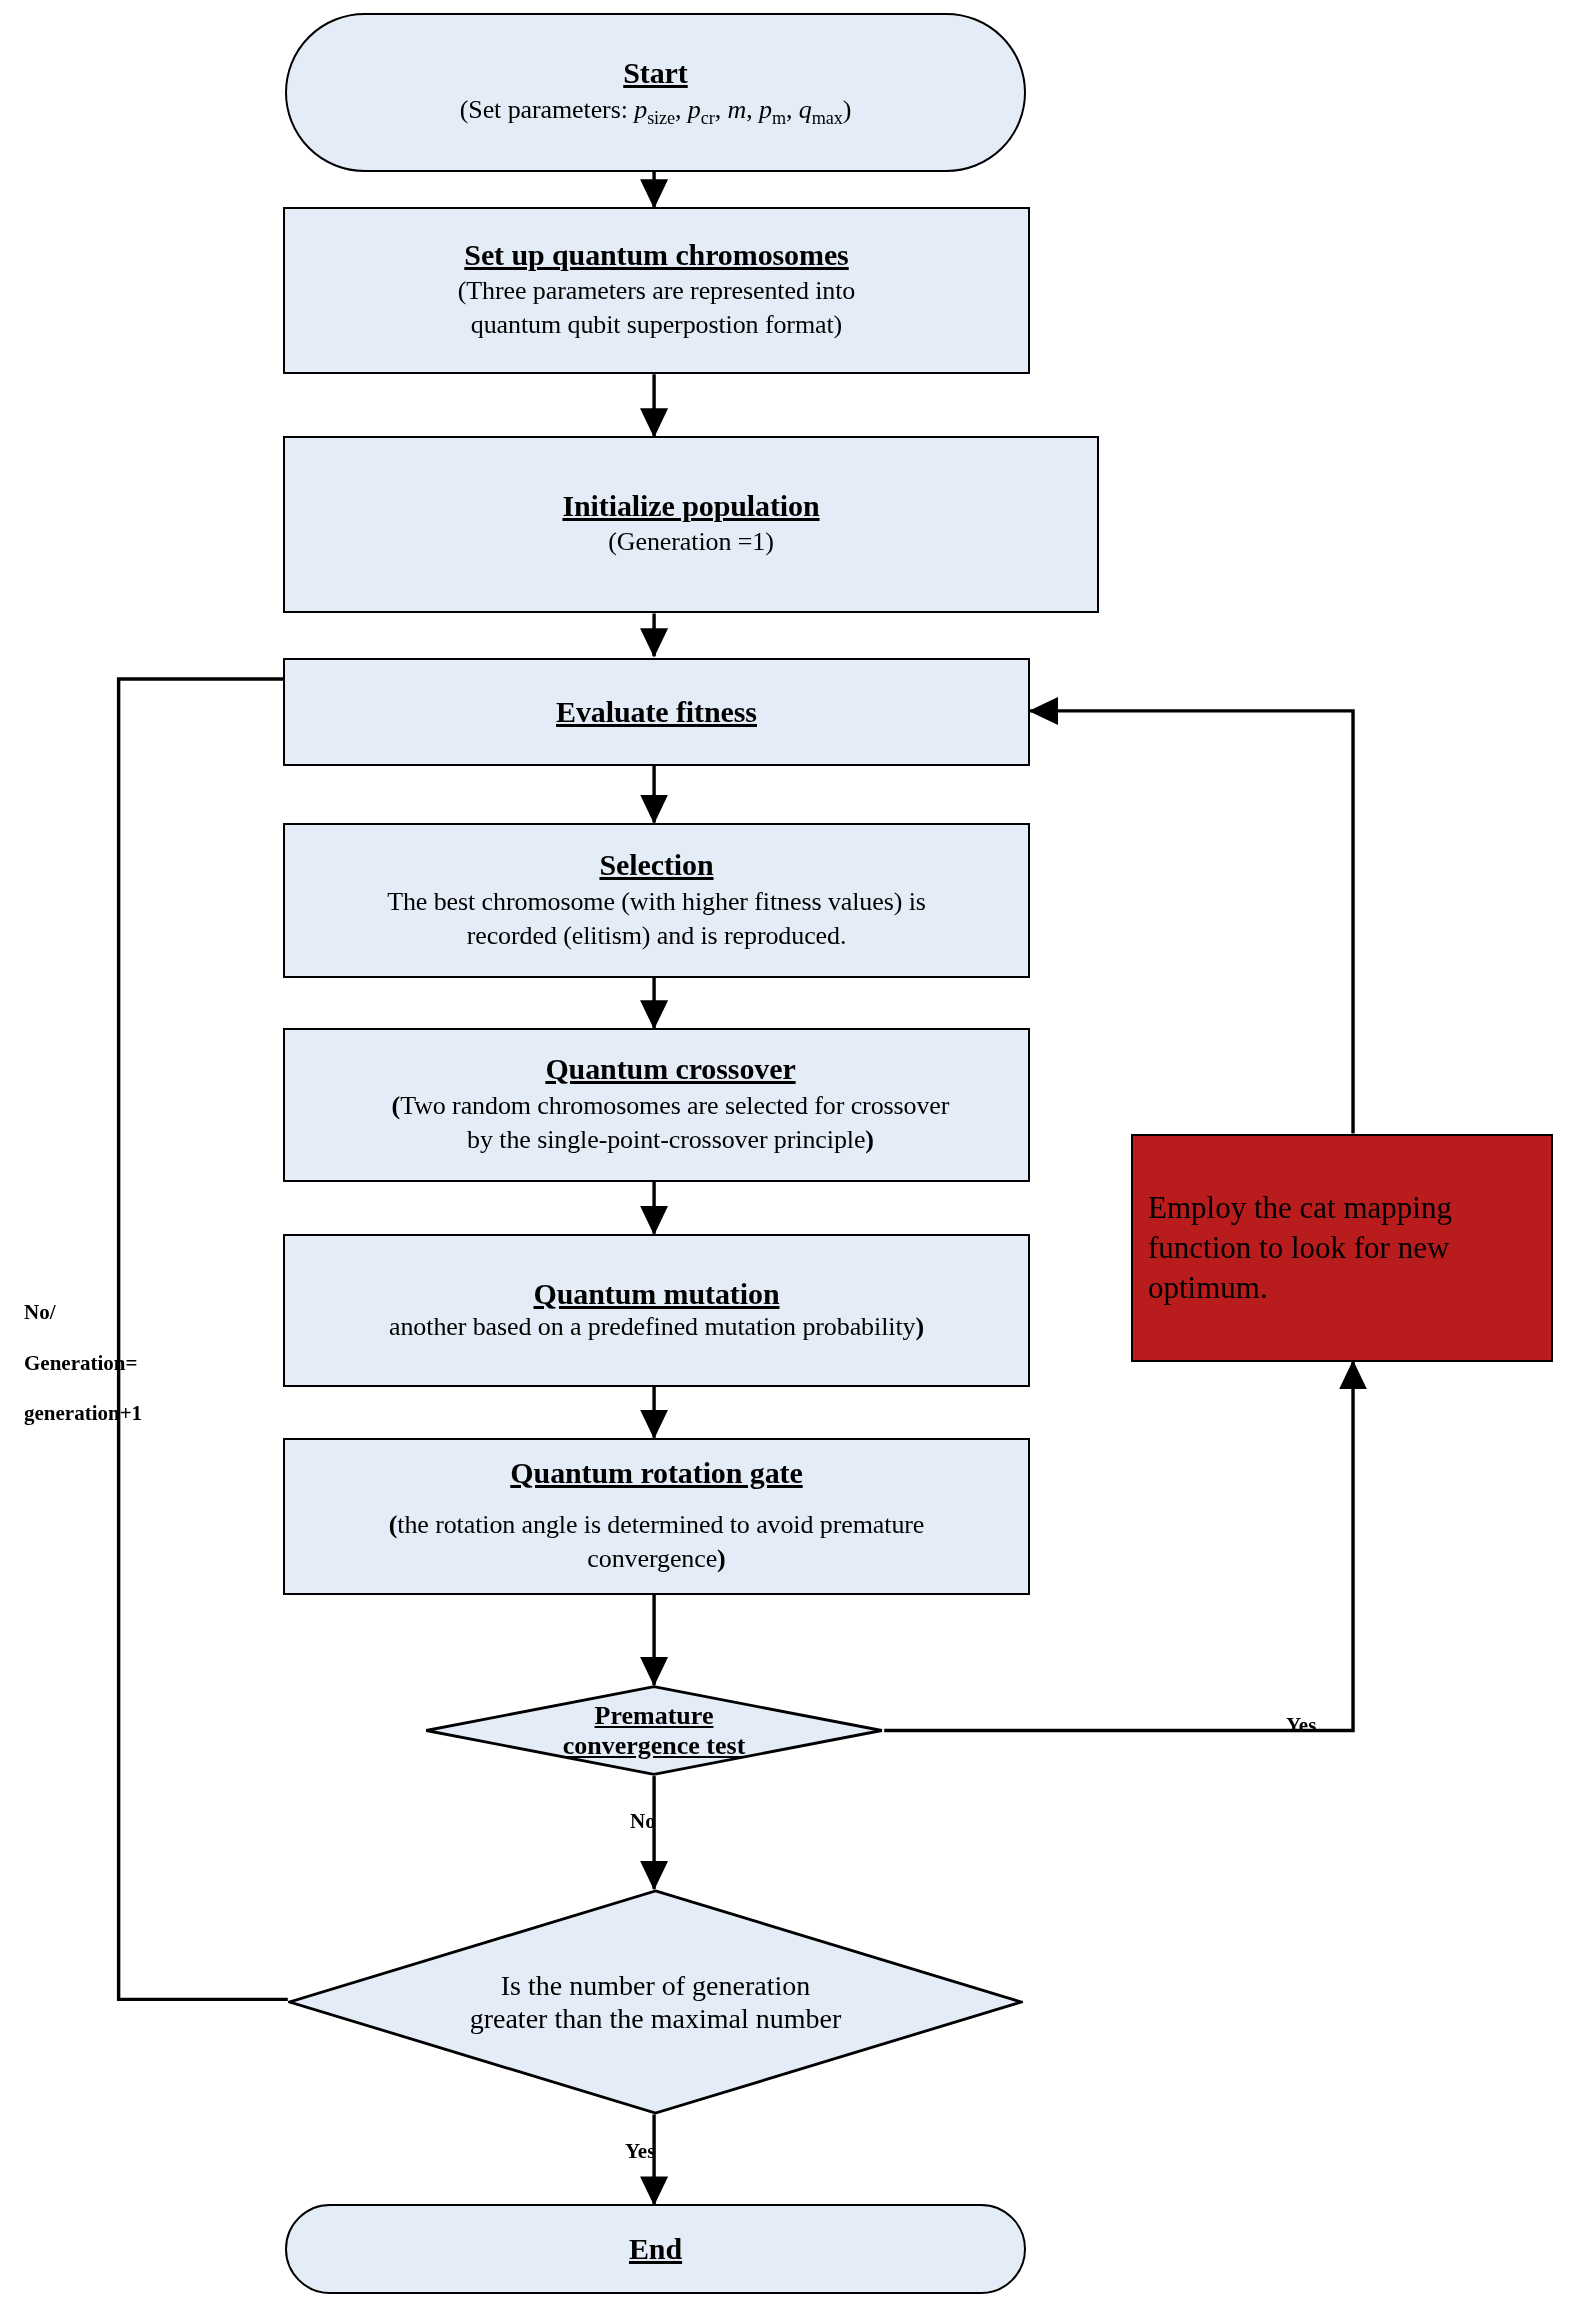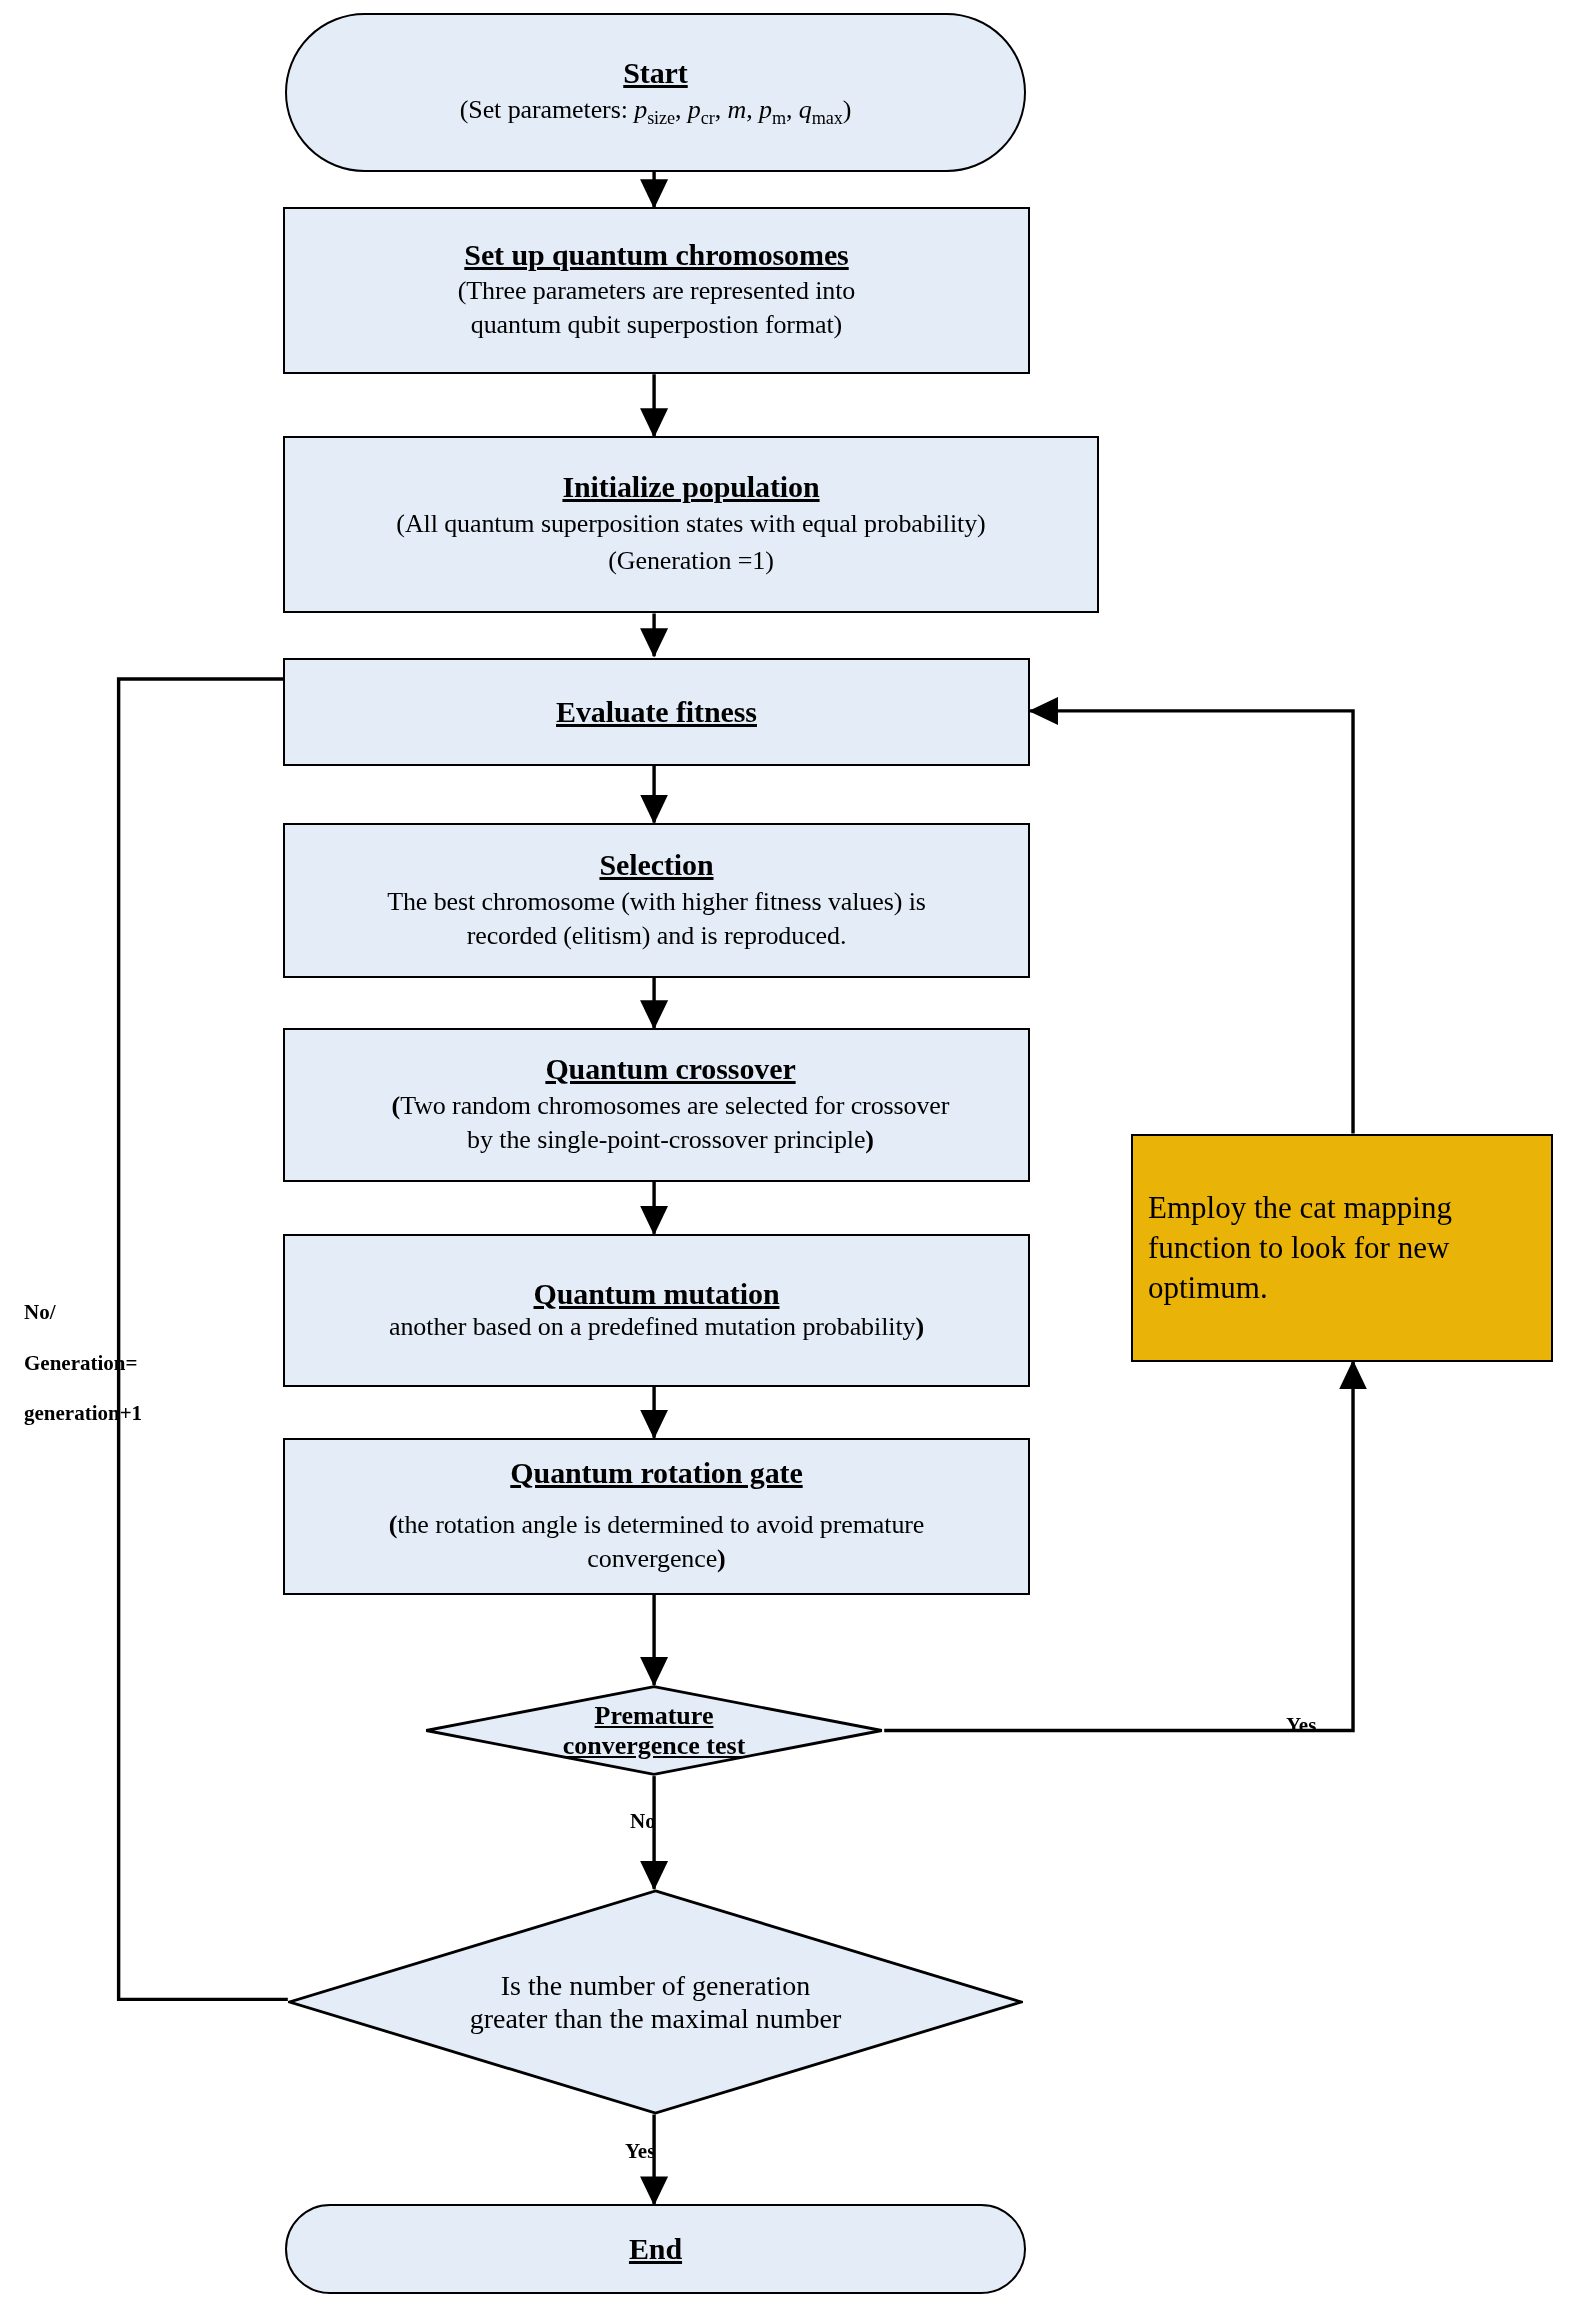--- a/index.html
+++ b/index.html
@@ -71,21 +71,21 @@
     color:#000;
     white-space:pre;
   }
   .elabel.block{white-space:pre-line;text-align:left;}
 
   
   .cat{
     position:absolute;
     box-sizing:border-box;
     border:2.8px solid #000;
-    background:#eab308;
+    background:#b91c1c;
     display:flex;align-items:center;justify-content:center;font-family:Liberation Serif, serif;
   }
   .cat span{
     display:block;
     font-weight:normal;
     font-size:31px;
     line-height:1.30;
     color:#000;
     text-align:left;
     padding:0 15px;
@@ -140,21 +140,20 @@
   </div>
 
   <div class="node rect" style="left:283px;top:207px;width:747px;height:167px;">
     <div class="ttl">Set up quantum chromosomes</div>
     <div class="sub" style="margin-top:3.4px;">(Three parameters are represented into</div>
     <div class="sub">quantum qubit superpostion format)</div>
   </div>
 
   <div class="node rect" style="left:283px;top:436px;width:816px;height:177px;">
     <div class="ttl">Initialize population</div>
-    <div class="sub" style="margin-top:4.6px;">(All quantum superposition states with equal probability)</div>
     <div class="sub" style="margin-top:3.4px;">(Generation =1)</div>
   </div>
 
   <div class="node rect" style="left:283px;top:658px;width:747px;height:108px;">
     <div class="ttl">Evaluate fitness</div>
   </div>
 
   <div class="node rect" style="left:283px;top:823px;width:747px;height:155px;">
     <div class="ttl">Selection</div>
     <div class="sub" style="margin-top:4.6px;">The best chromosome (with higher fitness values) is</div>

